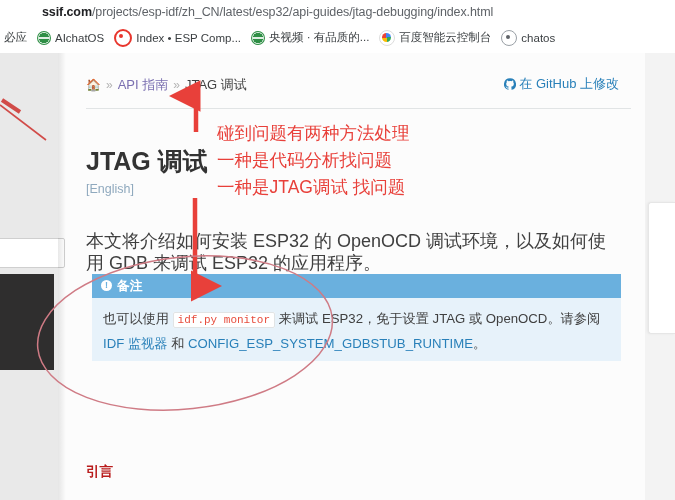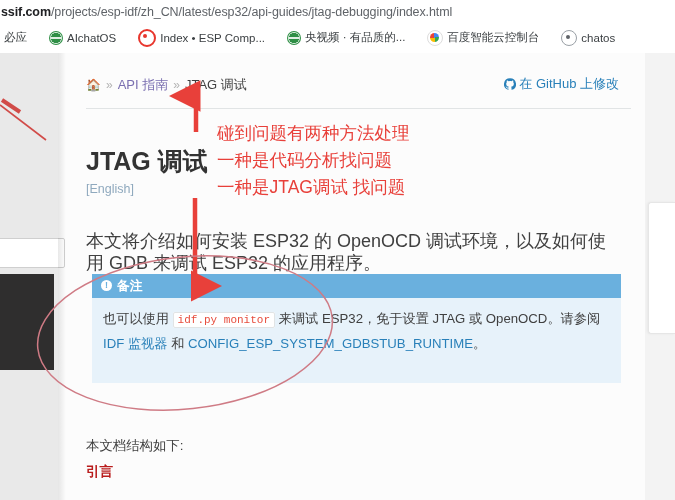--- a/index.html
+++ b/index.html
@@ -36,30 +36,31 @@
   #url-text {
     font-size: 12.5px;
     color: #5f6368;
     white-space: nowrap;
     padding-left: 1px;
     letter-spacing: -0.1px;
   }
   #url-text .host {
     color: #202124;
     font-weight: 600;
+    margin-left: 41px;
   }
   #bookmarks-row {
     position: absolute;
     top: 23px; left: 0;
     width: 675px;
     height: 29px;
     background: #ffffff;
     display: flex;
     align-items: center;
-    gap: 12px;
+    gap: 0px;
     overflow: hidden;
     border-bottom: 1px solid #ffffff;
   }
   .bm {
     display: flex;
     align-items: center;
     gap: 4px;
     padding: 2px 6px 2px 4px;
     font-size: 11.5px;
     color: #3c4043;
@@ -296,21 +297,21 @@
     width: 11px; height: 11px;
     border-radius: 50%;
     background: #ffffff;
     color: #6ab0de;
     font-size: 9px;
     font-weight: bold;
     text-align: center;
     line-height: 11px;
   }
   #note-body {
-    padding: 9px 12px 28px 11px;
+    padding: 9px 12px 6px 11px;
     font-size: 13.2px;
     line-height: 23px;
     color: #404040;
   }
   code.inline-code {
     font-family: "Liberation Mono", "DejaVu Sans Mono", monospace;
     font-size: 11px;
     background: #fff;
     border: 1px solid #e1e4e5;
     color: #e74c3c;
@@ -443,21 +444,20 @@
     <div id="note-box">
       <div id="note-title">
         <span class="info-icon">!</span>
         <span>备注</span>
       </div>
       <div id="note-body">
         <span>也可以使用 </span><code class="inline-code">idf.py monitor</code><span> 来调试 ESP32，免于设置 JTAG 或 OpenOCD。请参阅 </span><a class="doc-link" href="#">IDF 监视器</a><span> 和 </span><a class="doc-link" href="#">CONFIG_ESP_SYSTEM_GDBSTUB_RUNTIME</a><span>。</span>
       </div>
     </div>
 
-    <p id="struct-para">本文档结构如下:</p>
 
     <a id="sec1-head" class="sec-head" href="#">引言</a>
 
   </div>
 </div>
 
 <div id="annotations">
 
   <svg width="675" height="500" viewBox="0 0 675 500" aria-hidden="true">
     <defs>

